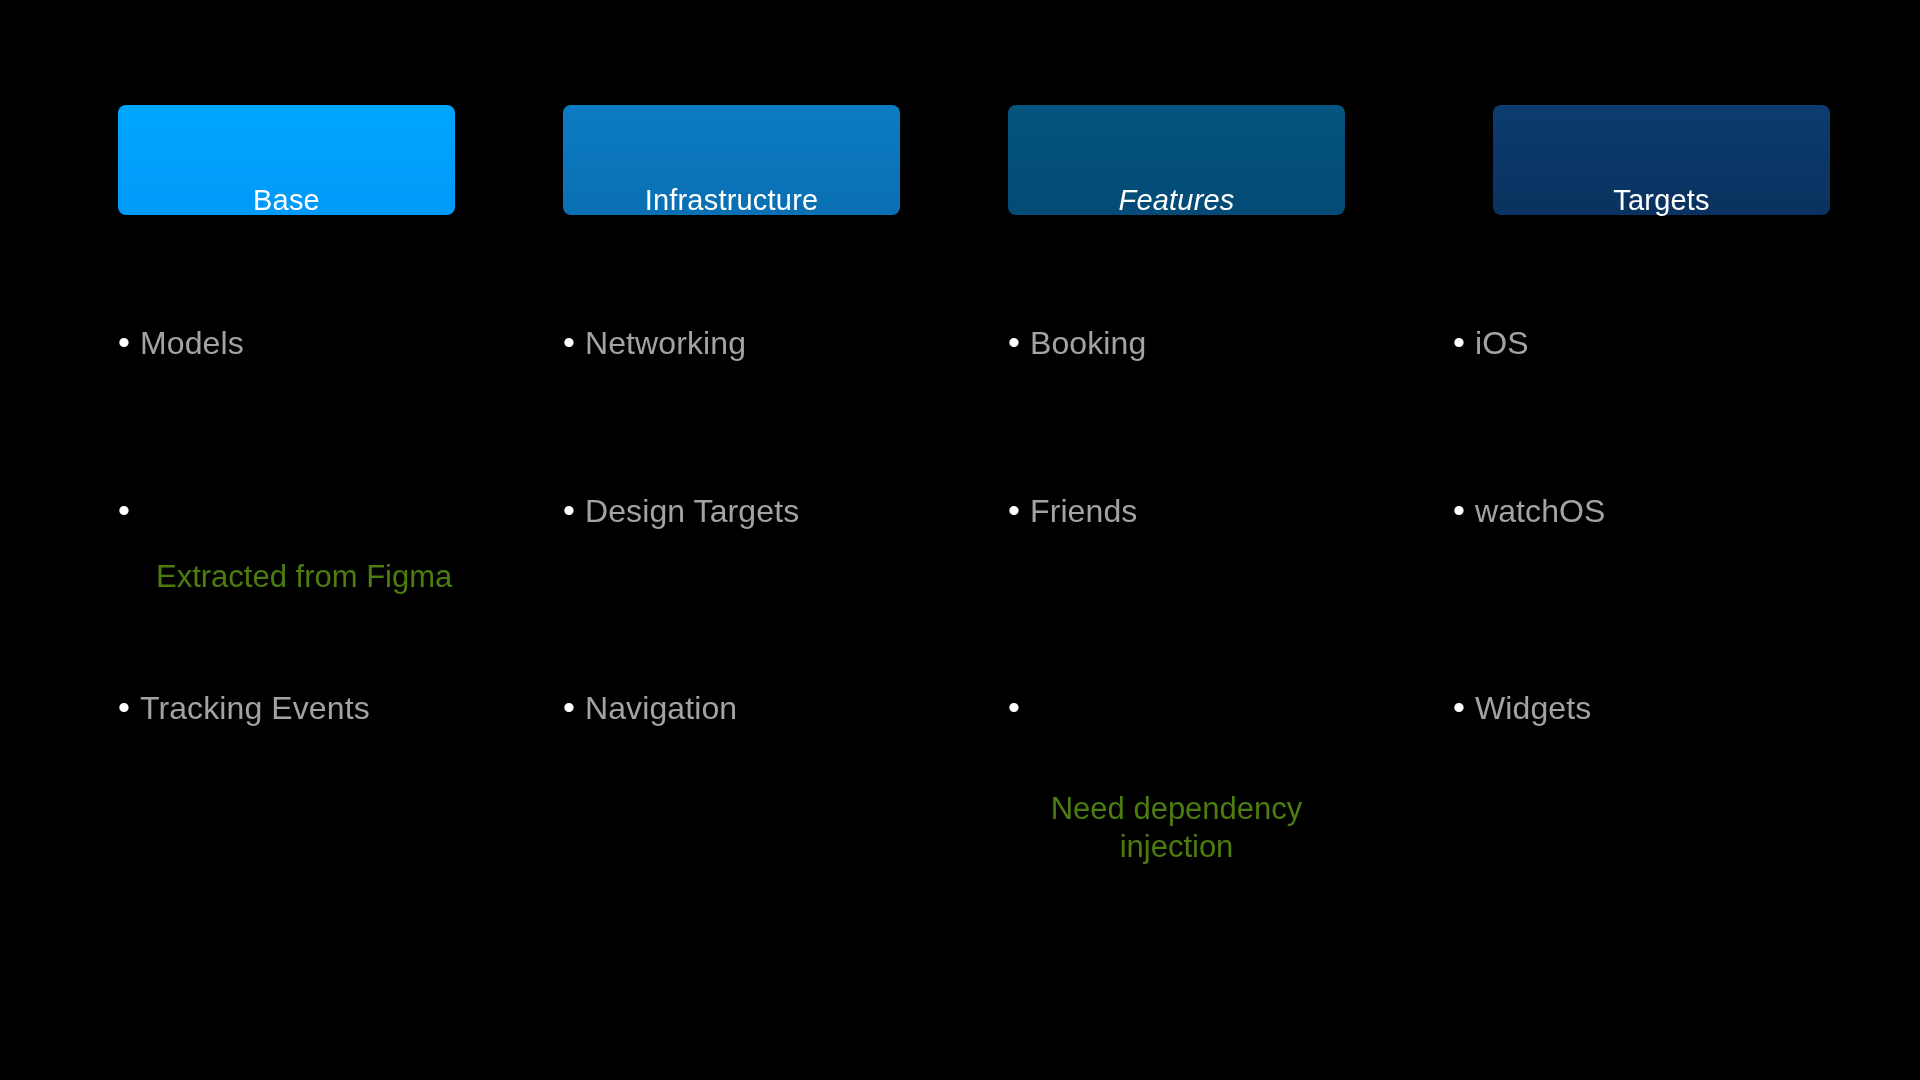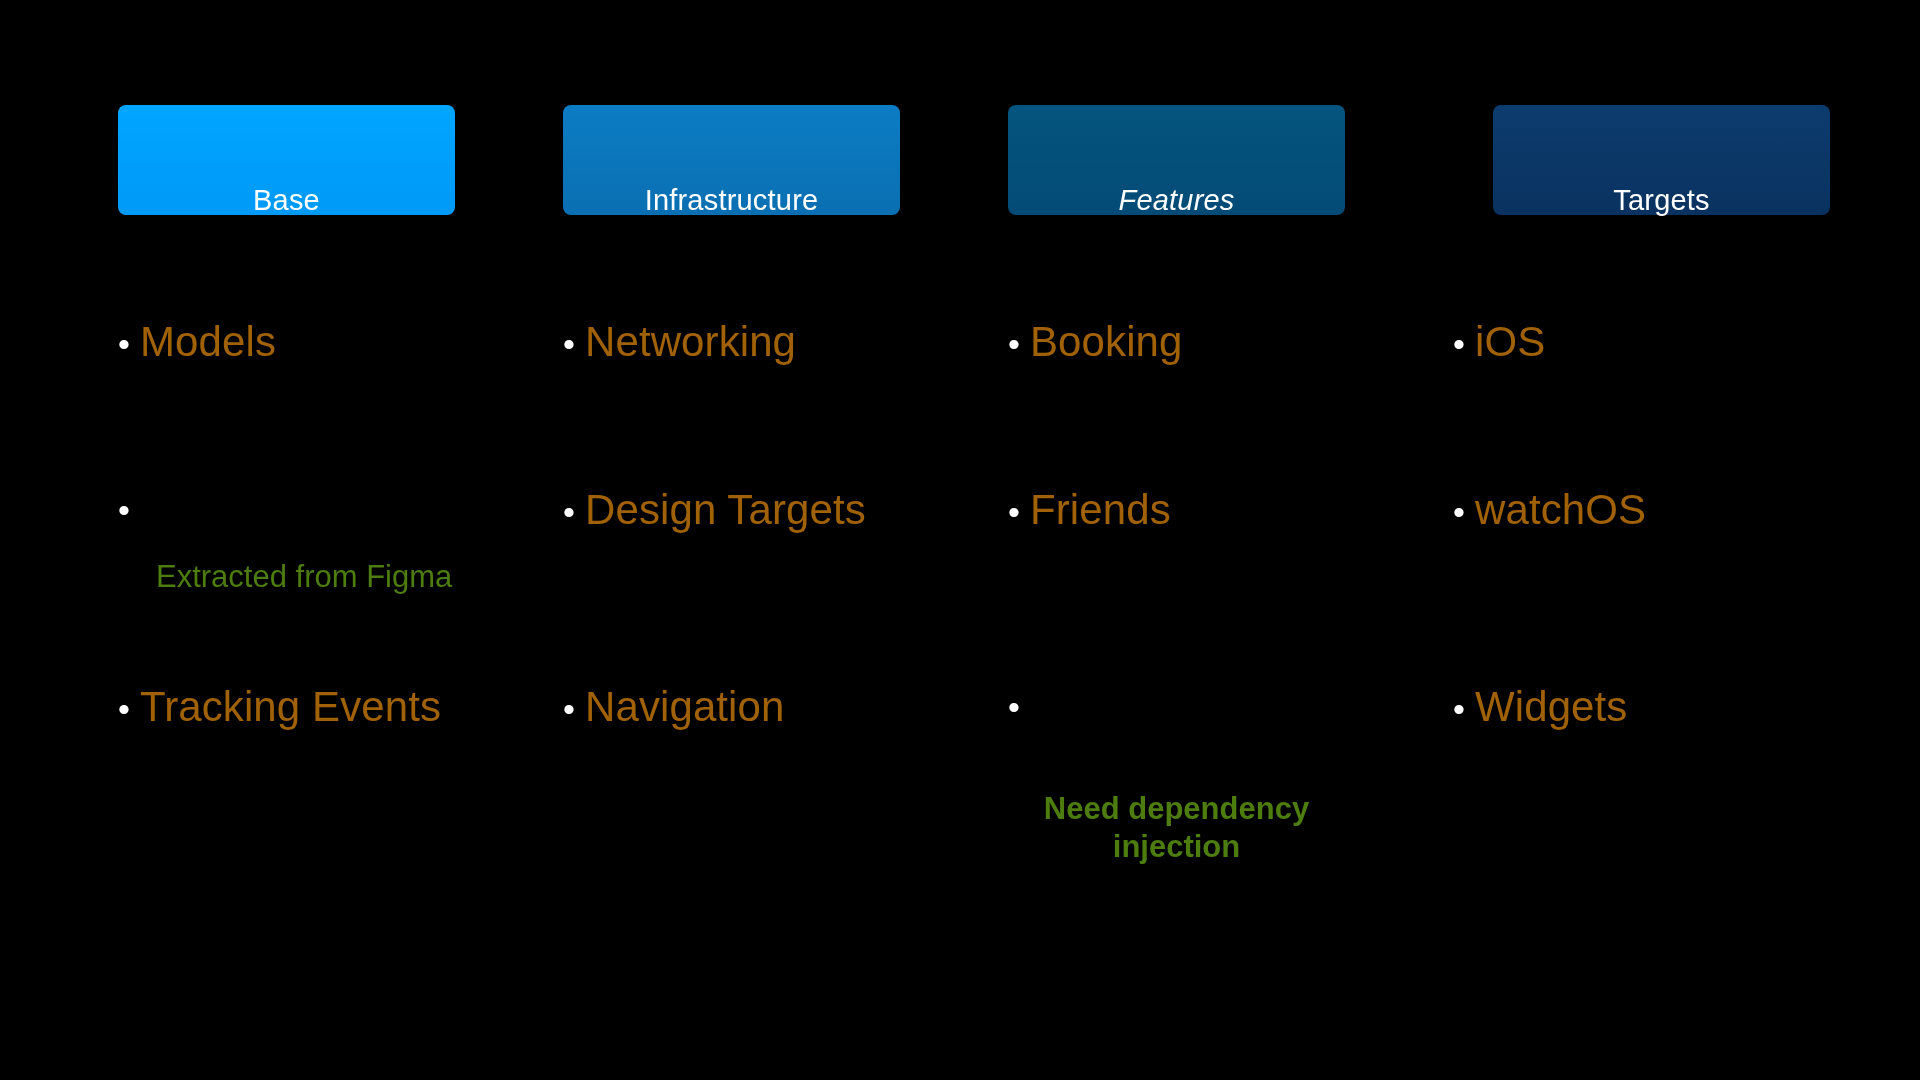--- a/index.html
+++ b/index.html
@@ -90,23 +90,23 @@
 
   .bullet-dot {
     width: 22px;
     flex: 0 0 22px;
     font-size: 34px;
     line-height: 44px;
     color: #ffffff;
     text-align: left;
   }
   .bullet-text {
-    font-size: 42px;
+    font-size: 32px;
     line-height: 44px;
-    color: #a16207;
+    color: #a3a3a3;
     white-space: nowrap;
     letter-spacing: 0.1px;
   }
 
   
   .note {
     position: absolute;
     color: #4d7c0f;
     font-size: 31px;
     line-height: 38px;
@@ -115,21 +115,20 @@
   .note.note-col0 {
     left: 38px;
     top: 238px;
     text-align: left;
   }
   .note.note-col2 {
     left: 0px;
     top: 470px;
     width: 337px;
     text-align: center;
-    font-weight: bold;
   }
 </style>
 </head>
 <body>
 
 <div class="slide">
   <div class="columns">
 
     <div class="column">
       <div class="chip c0">

